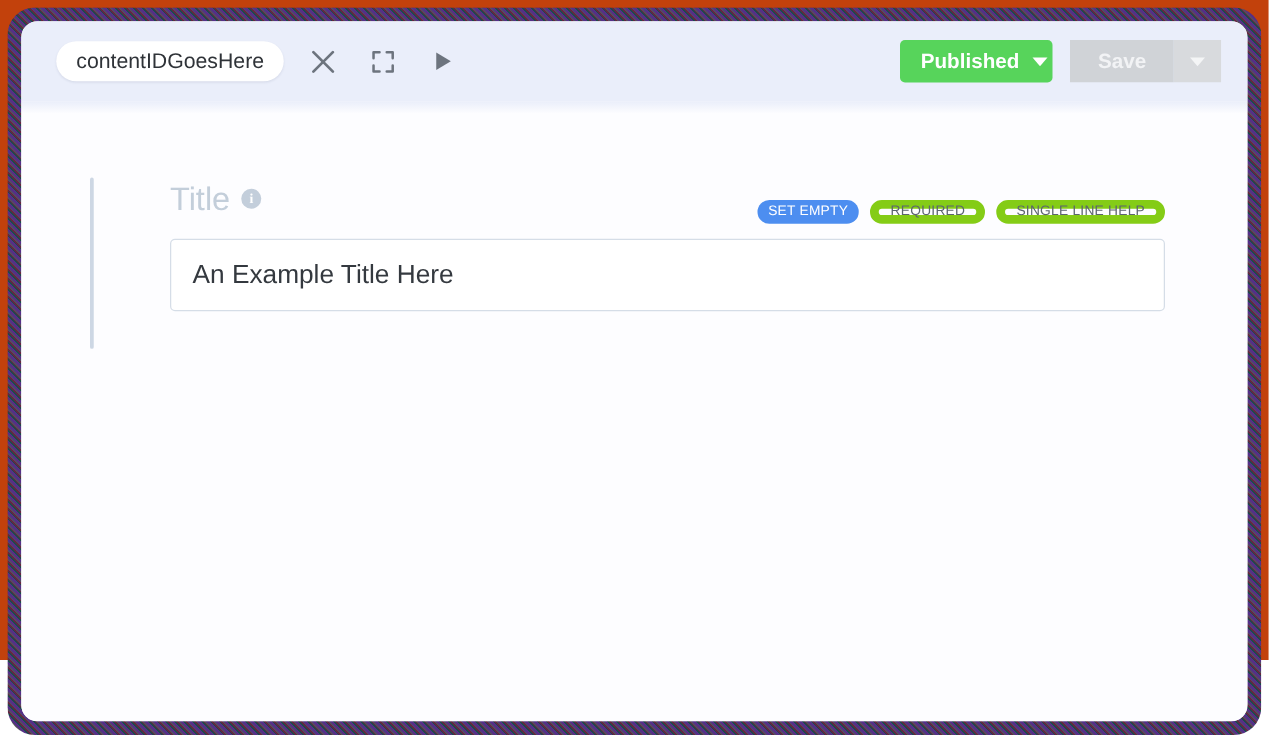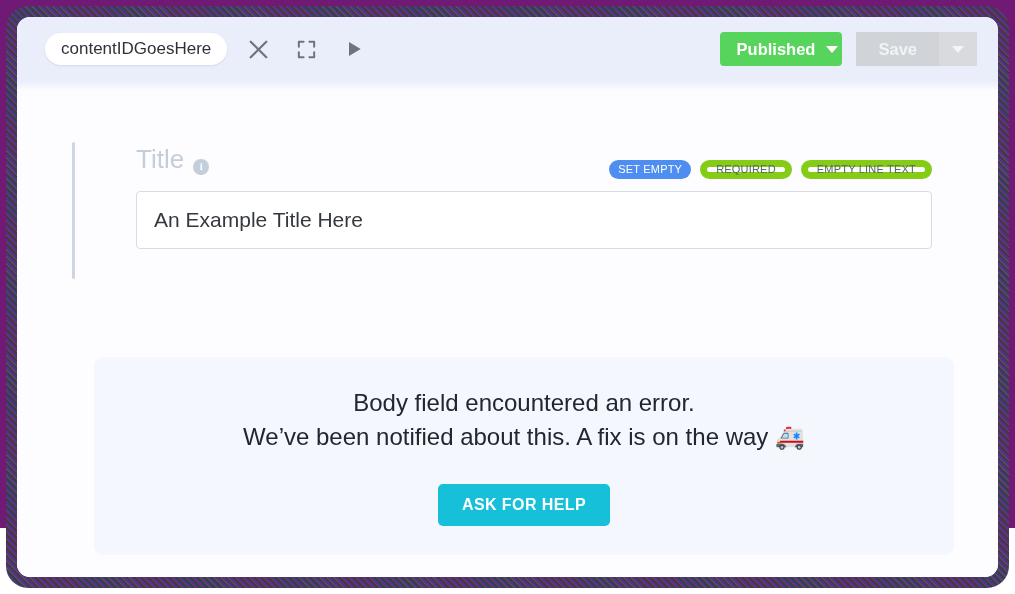--- a/index.html
+++ b/index.html
@@ -9,21 +9,21 @@
     height: 594px;
     overflow: hidden;
     background: #ffffff;
     font-family: "Liberation Sans", sans-serif;
   }
 
   #root {
     position: relative;
     width: 1015px;
     height: 528px;
-    background: #701a75;
+    background: #c2410c;
   }
 
   
   .frame-outer {
     position: absolute;
     left: 6px;
     top: 6px;
     width: 1003px;
     height: 582px;
     border-radius: 22px;
@@ -174,21 +174,21 @@
     margin-left: 64px;
   }
   .field-header {
     height: 34px;
     display: flex;
     align-items: center;
     justify-content: space-between;
   }
   .field-label-wrap {
     display: flex;
-    align-items: flex-end;
+    align-items: center;
     gap: 9px;
   }
   .field-label {
     font-size: 26px;
     color: #c3ceda;
   }
   .info-icon {
     width: 16px;
     height: 16px;
     border-radius: 50%;
@@ -322,33 +322,28 @@
           <div class="field-inner">
             <div class="field-header">
               <div class="field-label-wrap">
                 <span class="field-label">Title</span>
                 <span class="info-icon">i</span>
               </div>
 
               <div class="badges">
                 <span class="badge badge-filled">SET EMPTY</span>
                 <span class="badge badge-outline">REQUIRED</span>
-                <span class="badge badge-outline">EMPTY LINE TEXT</span>
+                <span class="badge badge-outline">SINGLE LINE HELP</span>
               </div>
             </div>
 
             <div class="text-input">
               <span>An Example Title Here</span>
             </div>
           </div>
         </div>
 
-        <div class="error-panel">
-          <div class="error-line">Body field encountered an error.</div>
-          <div class="error-line">We’ve been notified about this. A fix is on the way 🚑</div>
-          <div class="btn-ask-help">ASK FOR HELP</div>
-        </div>
 
       </div>
 
     </div>
   </div>
 </div>
 
 </body></html>

